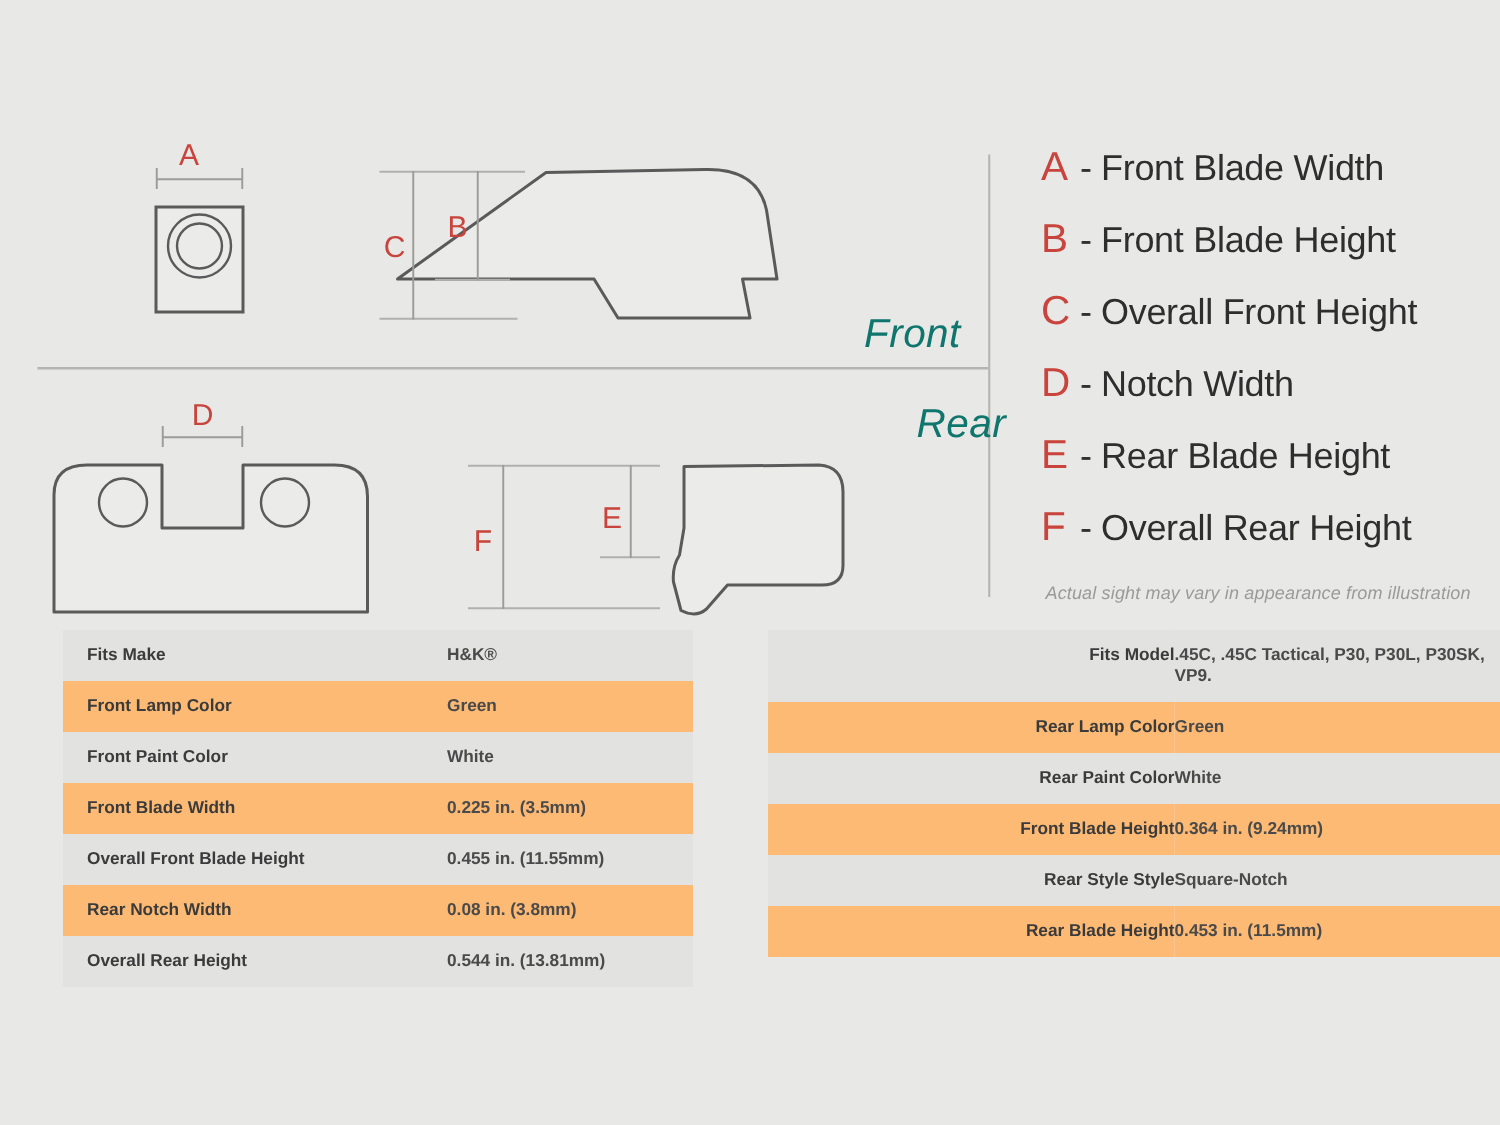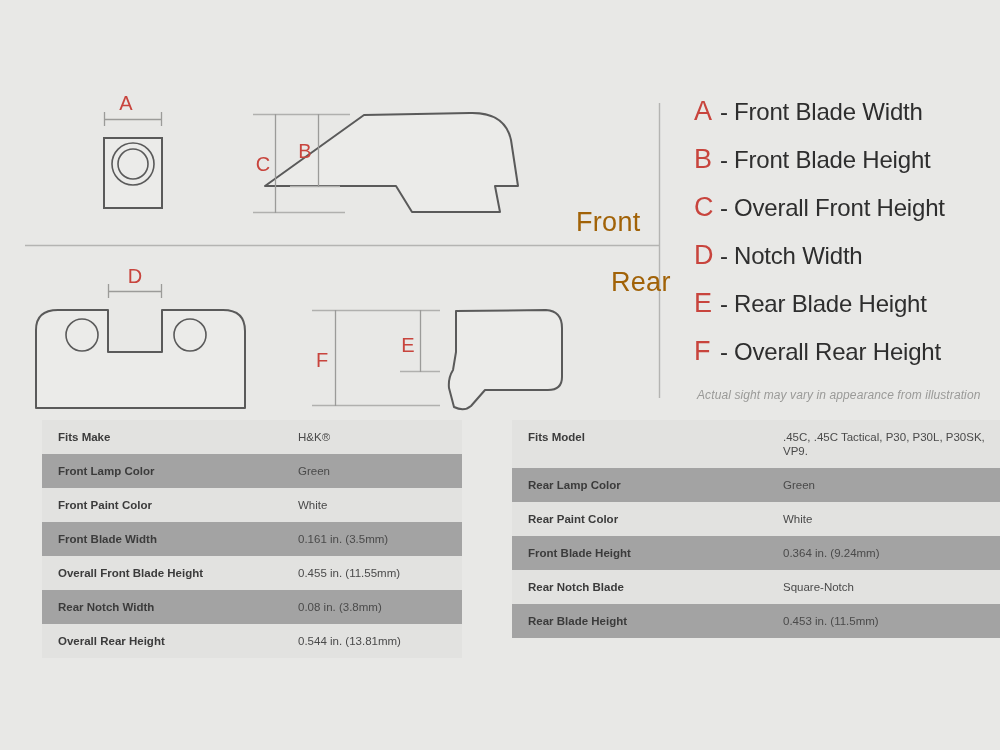--- a/index.html
+++ b/index.html
@@ -60,62 +60,63 @@
     font-size: 12px;
     font-style: italic;
     color: #9a9a98;
     letter-spacing: 0.1px;
     white-space: nowrap;
   }
 
   
   .view-label {
     position: absolute;
-    color: #a16207;
+    color: #0f766e;
     font-size: 27px;
     letter-spacing: 0.3px;
+    font-style: italic;
   }
   #label-front { left: 576px; top: 207px; }
   #label-rear  { left: 611px; top: 267px; }
 
   
   #tables {
     position: absolute;
     left: 12px; top: 420px;
     width: 1000px; height: 250px;
   }
   .spec-table {
     position: absolute;
     border-collapse: collapse;
     table-layout: fixed;
   }
   #table-left  { left: 30px;  top: 0px; width: 404px; }
   #table-right { left: 500px; top: 0px; width: 472px; }
 
   .spec-table tr.odd  td { background: #e2e2e0; }
-  .spec-table tr.even td { background: #a3a3a3; }
+  .spec-table tr.even td { background: #fdba74; }
 
   .spec-table td {
     padding: 10px 0 10px 0;
     vertical-align: top;
     font-size: 11.5px;
     line-height: 14px;
   }
   .spec-table td.k {
     font-weight: bold;
     color: #3b3b3b;
     padding-left: 16px;
   }
   .spec-table td.v {
     color: #4a4a4a;
-    font-weight: normal;
+    font-weight: bold;
   }
   #table-left  td.k { width: 240px; }
   #table-left  td.v { width: 164px; }
-  #table-right td.k { width: 255px; }
+  #table-right td.k { width: 255px; text-align: right; }
   #table-right td.v { width: 217px; padding-right: 10px; }
   .tall td { padding-top: 10px; padding-bottom: 10px; }
 </style>
 </head>
 <body>
 
 <div id="page">
 
   <div id="diagram-area">
     <svg id="diagram-svg" width="1000" height="418" viewBox="0 0 1000 418">
@@ -264,21 +265,21 @@
         <tr class="even">
           <td class="k">Front Lamp Color</td>
           <td class="v">Green</td>
         </tr>
         <tr class="odd">
           <td class="k">Front Paint Color</td>
           <td class="v">White</td>
         </tr>
         <tr class="even">
           <td class="k">Front Blade Width</td>
-          <td class="v">0.161 in. (3.5mm)</td>
+          <td class="v">0.225 in. (3.5mm)</td>
         </tr>
         <tr class="odd">
           <td class="k">Overall Front Blade Height</td>
           <td class="v">0.455 in. (11.55mm)</td>
         </tr>
         <tr class="even">
           <td class="k">Rear Notch Width</td>
           <td class="v">0.08 in. (3.8mm)</td>
         </tr>
         <tr class="odd">
@@ -300,21 +301,21 @@
         </tr>
         <tr class="odd">
           <td class="k">Rear Paint Color</td>
           <td class="v">White</td>
         </tr>
         <tr class="even">
           <td class="k">Front Blade Height</td>
           <td class="v">0.364 in. (9.24mm)</td>
         </tr>
         <tr class="odd">
-          <td class="k">Rear Notch Blade</td>
+          <td class="k">Rear Style Style</td>
           <td class="v">Square-Notch</td>
         </tr>
         <tr class="even">
           <td class="k">Rear Blade Height</td>
           <td class="v">0.453 in. (11.5mm)</td>
         </tr>
       </tbody>
     </table>
   </div>
 </div>

